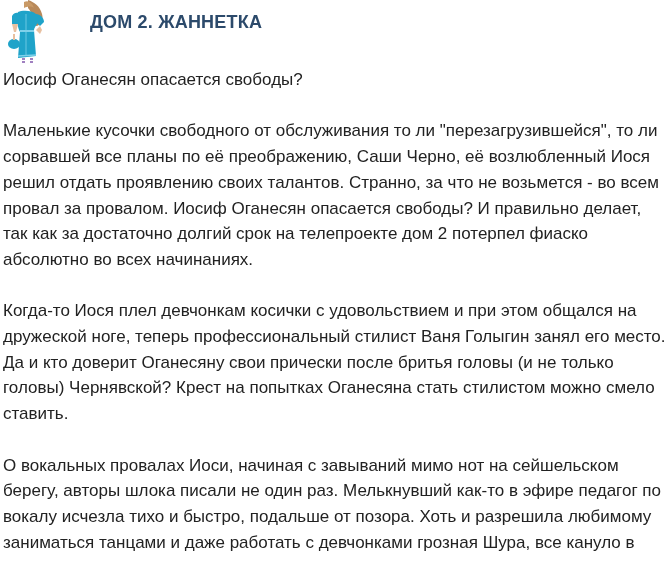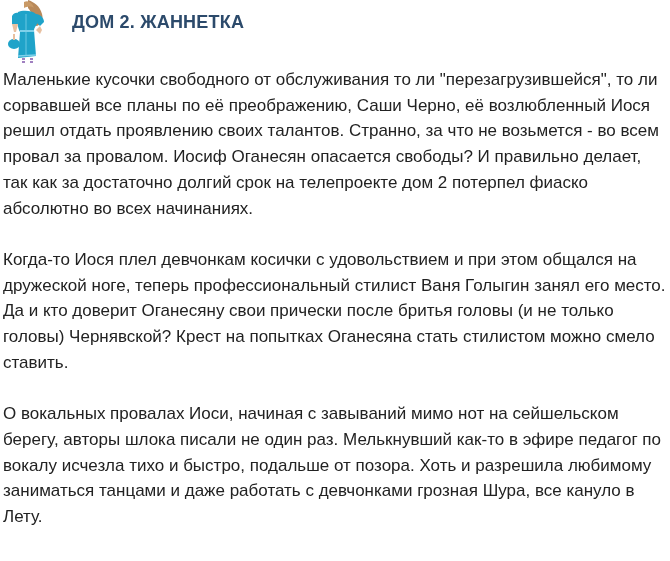--- a/index.html
+++ b/index.html
@@ -24,21 +24,21 @@
   }
   .avatar {
     position: absolute;
     left: 4px;
     top: 0px;
     width: 44px;
     height: 64px;
   }
   .site-title {
     position: absolute;
-    left: 72px;
+    left: 90px;
     top: 10px;
     font-size: 18px;
     font-weight: bold;
     color: #2c4a6b;
     letter-spacing: 0.2px;
     line-height: 24px;
     white-space: nowrap;
   }
   .article {
     position: absolute;
@@ -85,16 +85,17 @@
       <rect x="18" y="58" width="3" height="5" fill="#a080c0"></rect>
       <rect x="26" y="58" width="3" height="5" fill="#a080c0"></rect>
       <rect x="18" y="60" width="3" height="1" fill="#ffffff"></rect>
       <rect x="26" y="60" width="3" height="1" fill="#ffffff"></rect>
     </svg>
   </div>
   <div class="site-title">ДОМ 2. ЖАННЕТКА</div>
 </div>
 
 <div class="article">
+  <p class="headline">Иосиф Оганесян опасается свободы?</p>
   <p>Маленькие кусочки свободного от обслуживания то ли "перезагрузившейся", то ли сорвавшей все планы по её преображению, Саши Черно, её возлюбленный Иося решил отдать проявлению своих талантов. Странно, за что не возьмется - во всем провал за провалом. Иосиф Оганесян опасается свободы? И правильно делает, так как за достаточно долгий срок на телепроекте дом 2 потерпел фиаско абсолютно во всех начинаниях.</p>
   <p>Когда-то Иося плел девчонкам косички с удовольствием и при этом общался на дружеской ноге, теперь профессиональный стилист Ваня Голыгин занял его место. Да и кто доверит Оганесяну свои прически после бритья головы (и не только головы) Чернявской? Крест на попытках Оганесяна стать стилистом можно смело ставить.</p>
   <p>О вокальных провалах Иоси, начиная с завываний мимо нот на сейшельском берегу, авторы шлока писали не один раз. Мелькнувший как-то в эфире педагог по вокалу исчезла тихо и быстро, подальше от позора. Хоть и разрешила любимому заниматься танцами и даже работать с девчонками грозная Шура, все кануло в Лету.</p>
 </div>
 
 </body></html>

